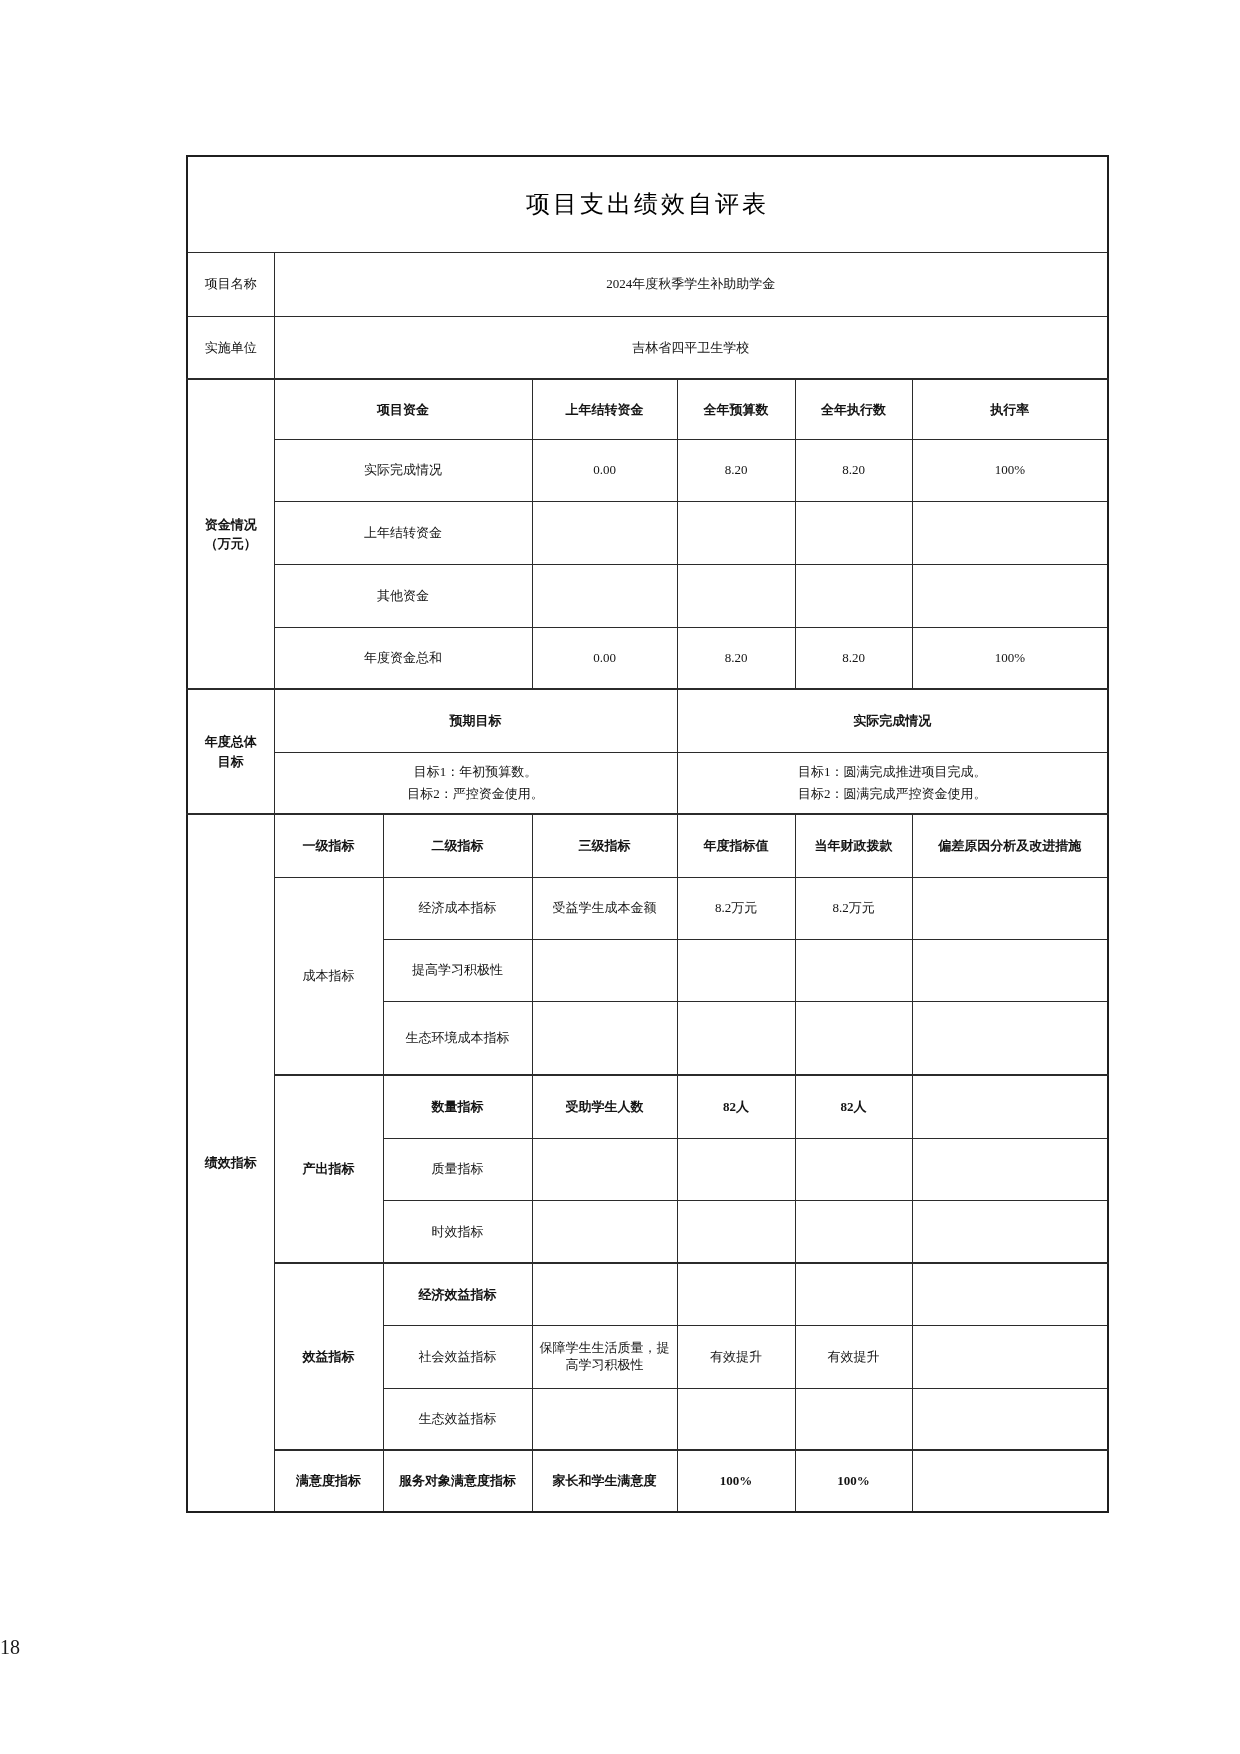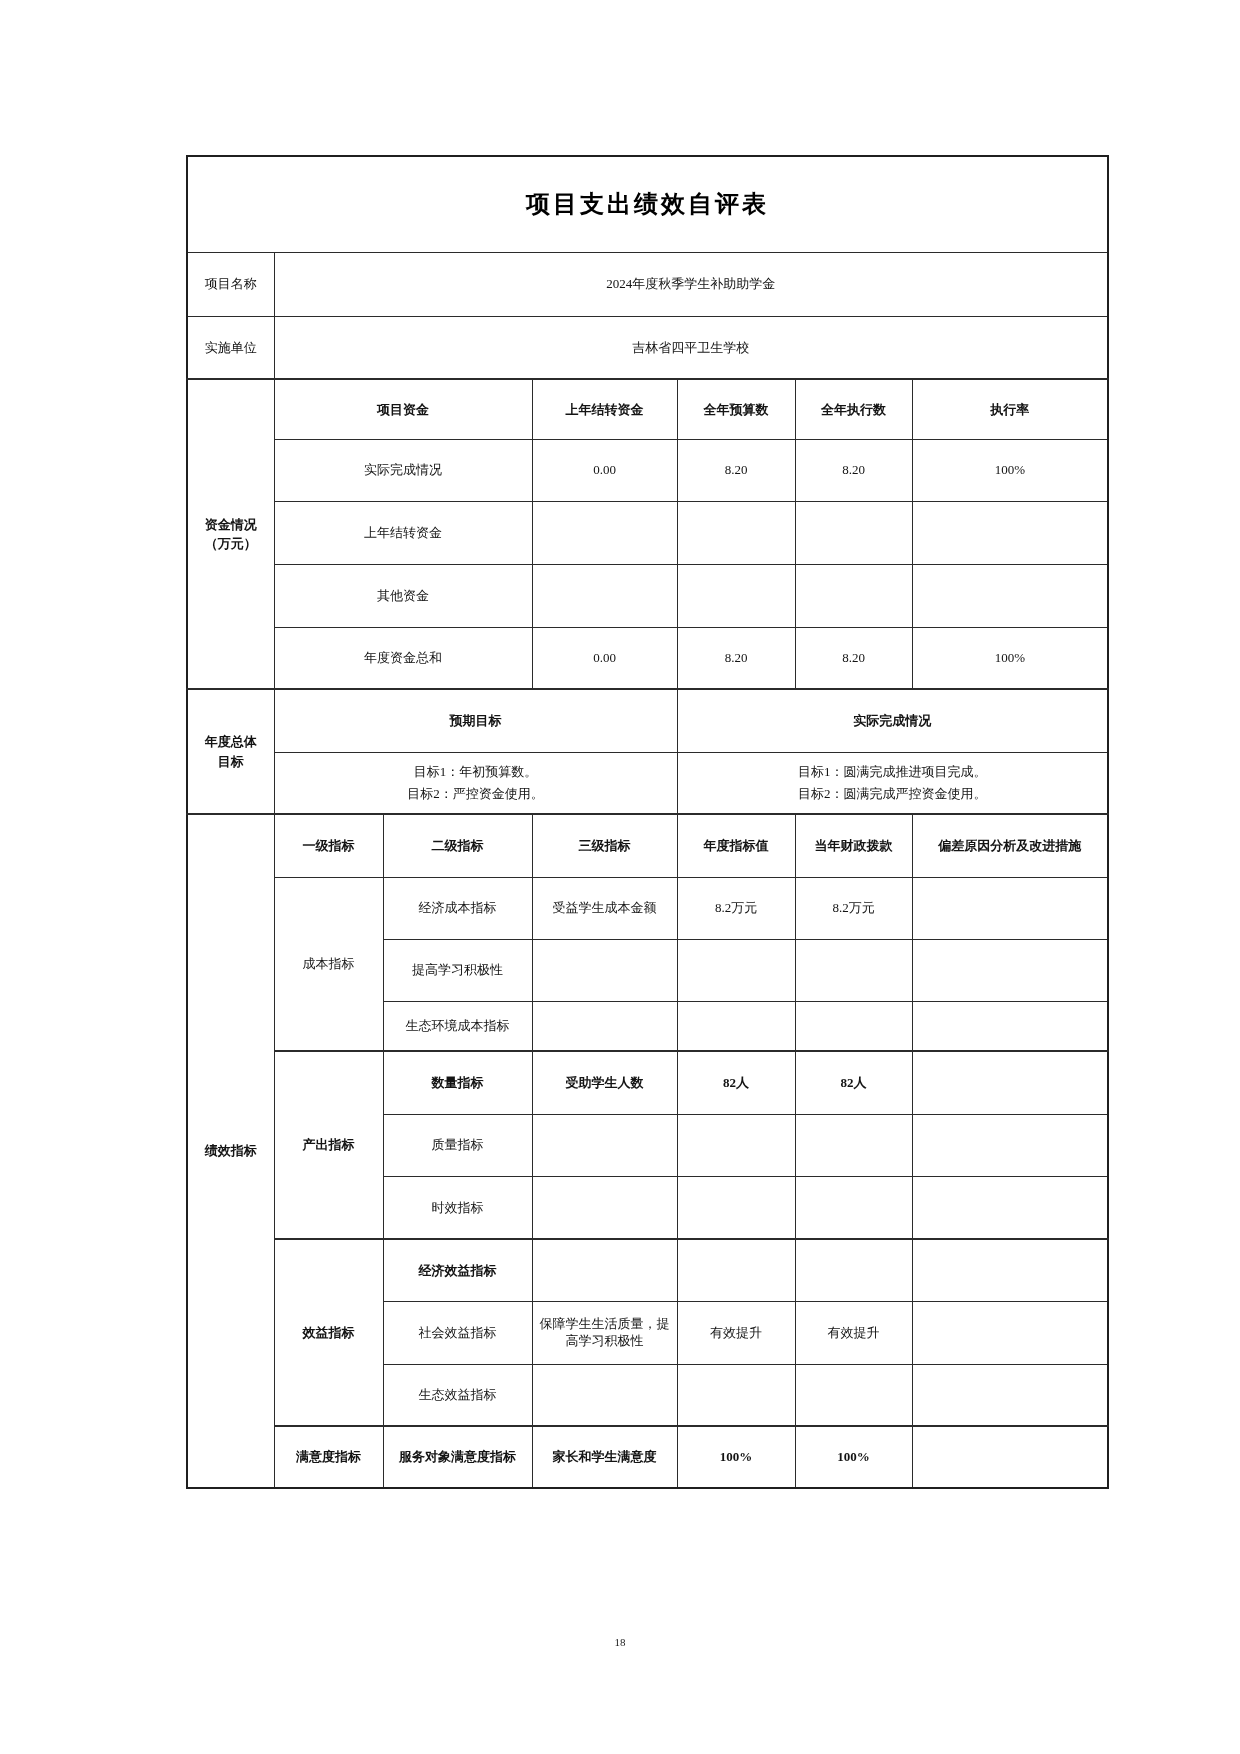--- a/index.html
+++ b/index.html
@@ -14,27 +14,27 @@
     border:2px solid #1f1f1f;
   }
   td{
     border:1px solid #2b2b2b;
     text-align:center;vertical-align:middle;
     font-size:13px;line-height:1.5;padding:1px 3px;
     word-break:break-all;
   }
   tr.thick > td{border-top-width:2px;font-weight:bold;}
   td.title{
-    font-size:24px;font-weight:bold;letter-spacing:3px;color:#000;
+    font-size:24px;font-weight:normal;letter-spacing:3px;color:#000;
   }
   .goals-text{line-height:1.7;}
   .wrap3{line-height:1.3;}
   .pagenum{
     position:absolute;left:0;right:0;top:1636px;
-    text-align:center;font-size:11px;color:#1a1a1a;
+    text-align:left;font-size:20px;color:#1a1a1a;
   }
 </style>
 </head>
 <body>
 
 <div class="page">
   <table class="main">
     <colgroup>
       <col style="width:87px">
         <col style="width:109px">
@@ -142,21 +142,21 @@
       <td>8.2万元</td>
       <td></td>
     </tr>
     <tr style="height:62px">
       <td>提高学习积极性</td>
       <td></td>
       <td></td>
       <td></td>
       <td></td>
     </tr>
-    <tr style="height:50px">
+    <tr style="height:74px">
       <td>生态环境成本指标</td>
       <td></td>
       <td></td>
       <td></td>
       <td></td>
     </tr>
 
     <tr class="thick" style="height:63px">
       <td rowspan="3">产出指标</td>
       <td>数量指标</td>

